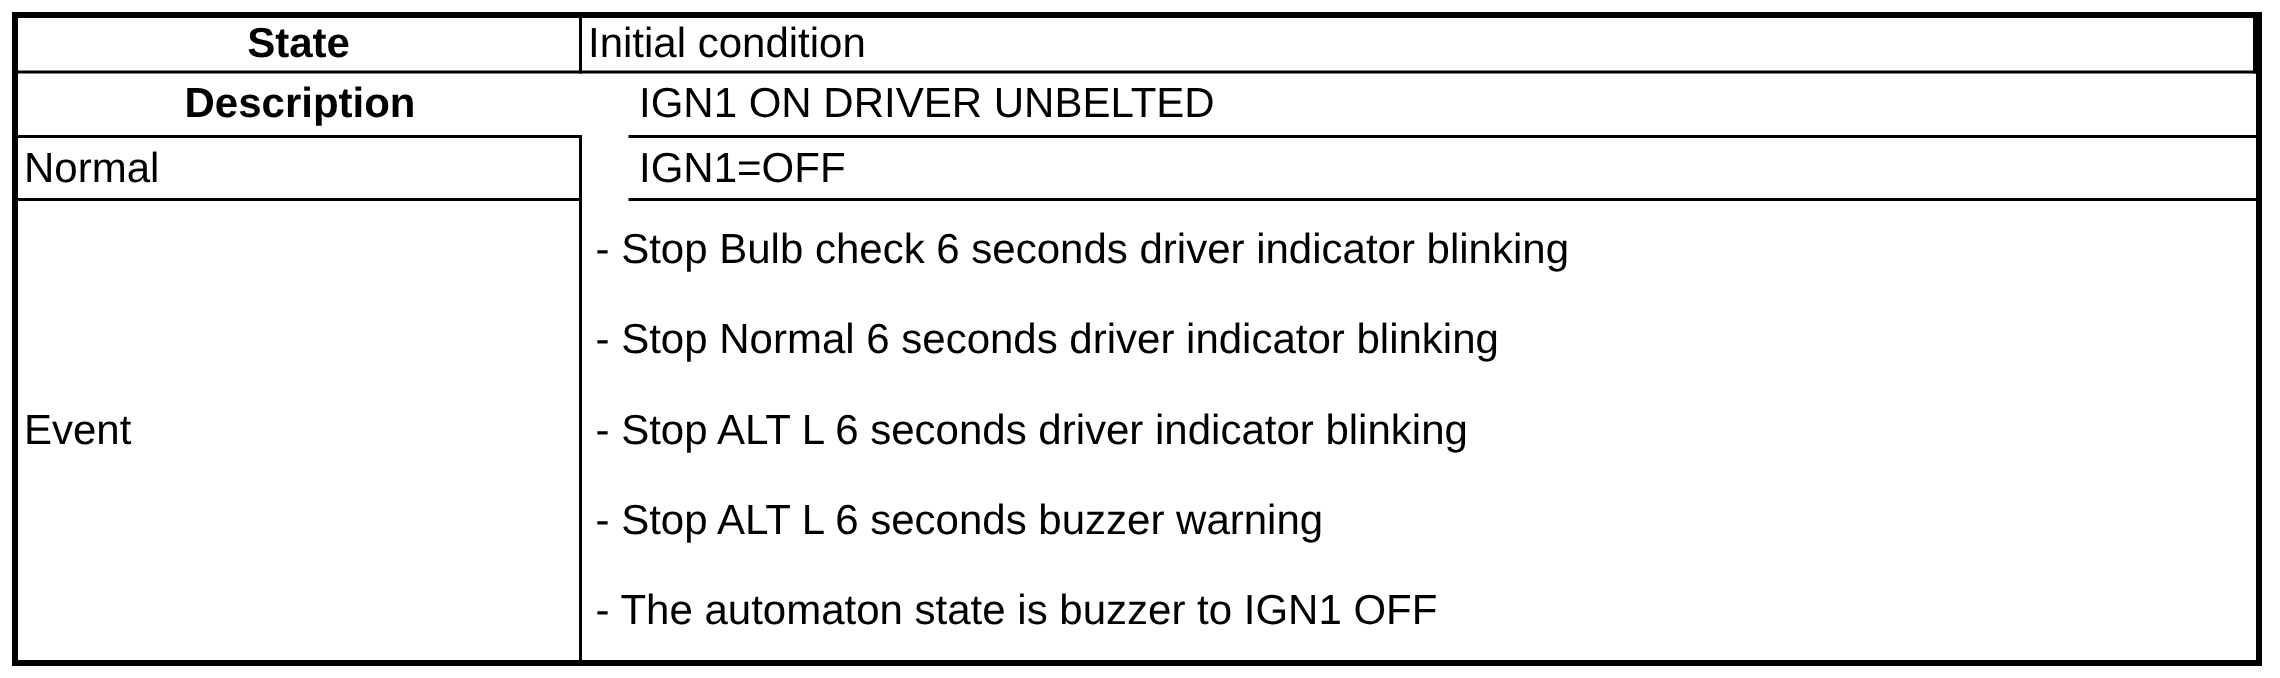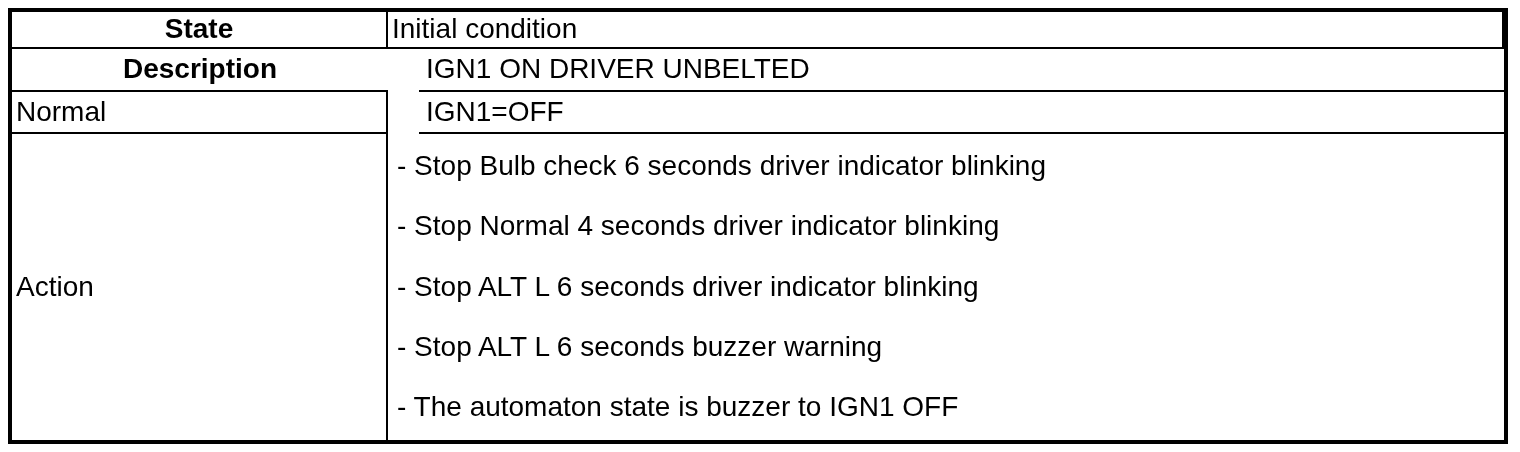--- a/index.html
+++ b/index.html
@@ -76,23 +76,23 @@
 
     <div class="cell state-col row-divider header-cell">State</div>
     <div class="cell state-col row-divider body-cell-state">Initial condition</div>
 
     <div class="cell row-divider header-cell">Description</div>
     <div class="cell row-divider body-cell-desc">IGN1 ON DRIVER UNBELTED</div>
 
     <div class="cell state-col row-divider body-cell-state">Normal</div>
     <div class="cell row-divider body-cell-desc">IGN1=OFF</div>
 
-    <div class="cell state-col body-cell-state">Action</div>
+    <div class="cell state-col body-cell-state">Event</div>
     <div class="cell action-desc">
       <div class="action-line">- Stop Bulb check 6 seconds driver indicator blinking</div>
-      <div class="action-line">- Stop Normal 4 seconds driver indicator blinking</div>
+      <div class="action-line">- Stop Normal 6 seconds driver indicator blinking</div>
       <div class="action-line">- Stop ALT L 6 seconds driver indicator blinking</div>
       <div class="action-line">- Stop ALT L 6 seconds buzzer warning</div>
       <div class="action-line">- The automaton state is buzzer to IGN1 OFF</div>
     </div>
 
   </div>
 </div>
 
 </body></html>

